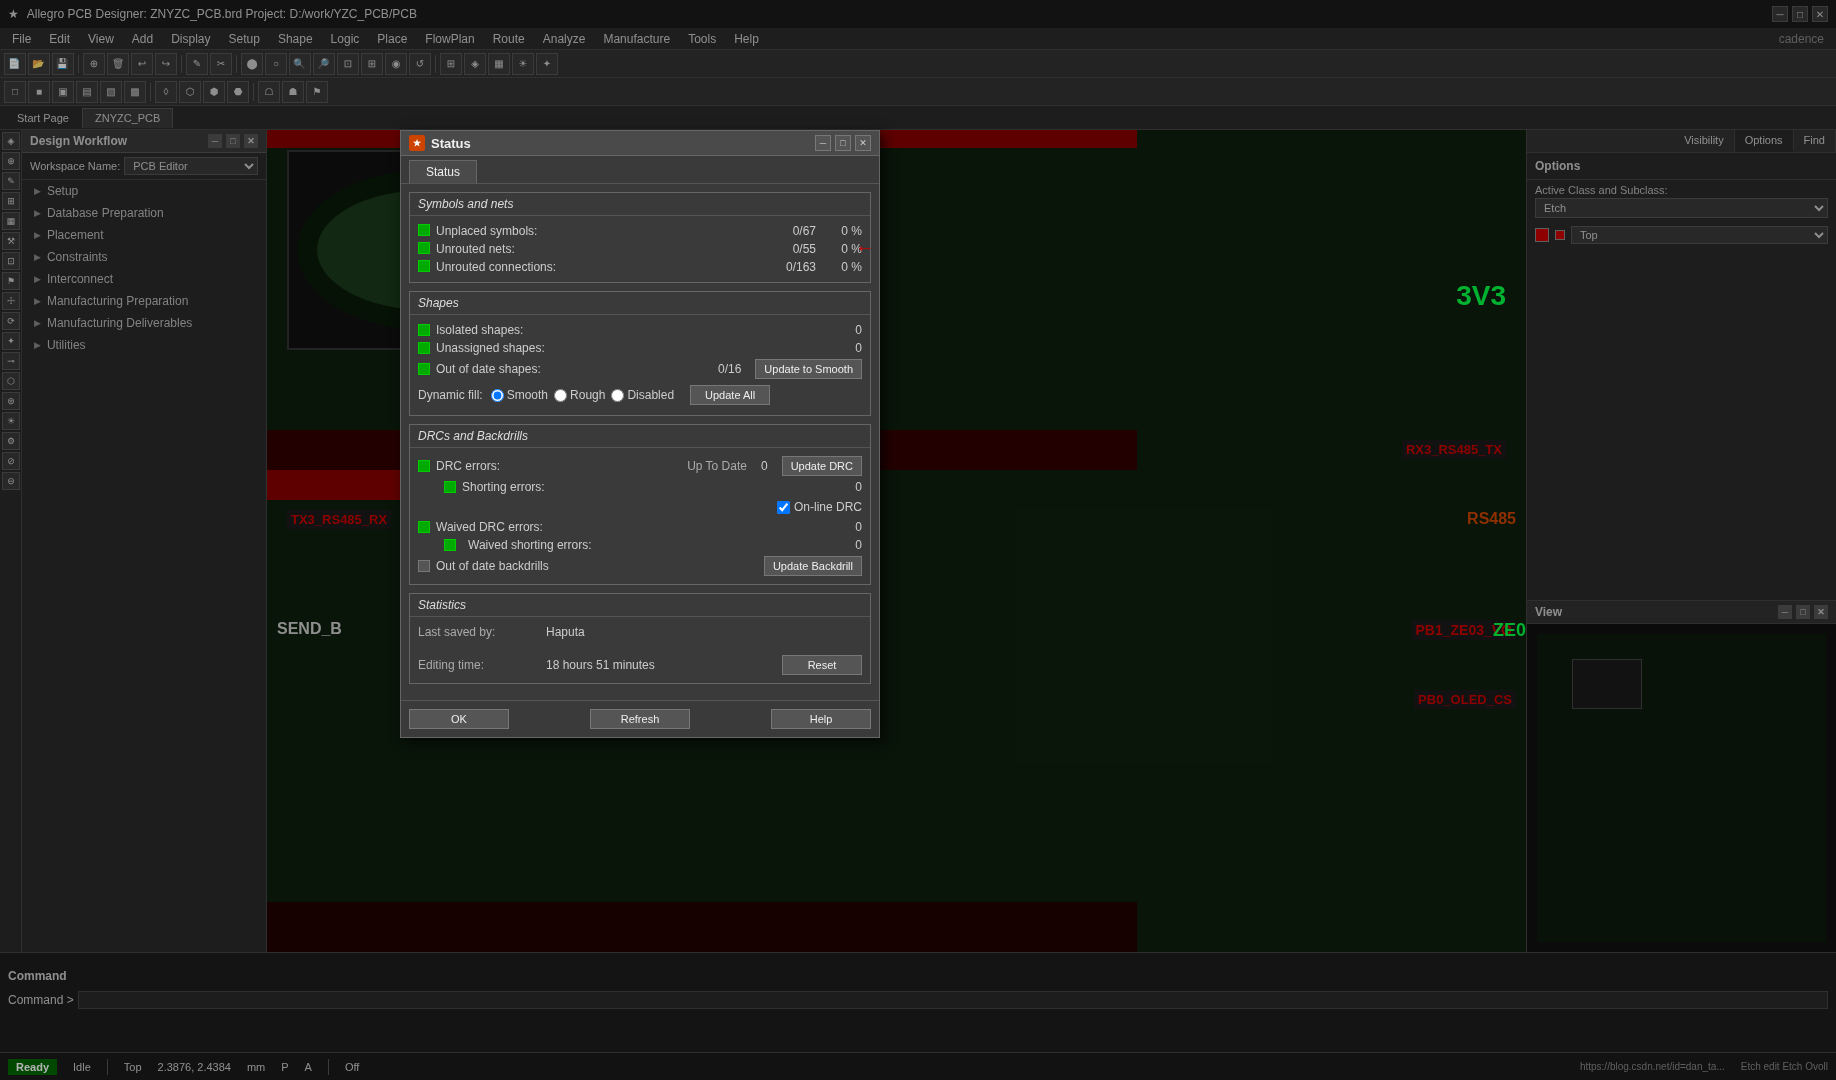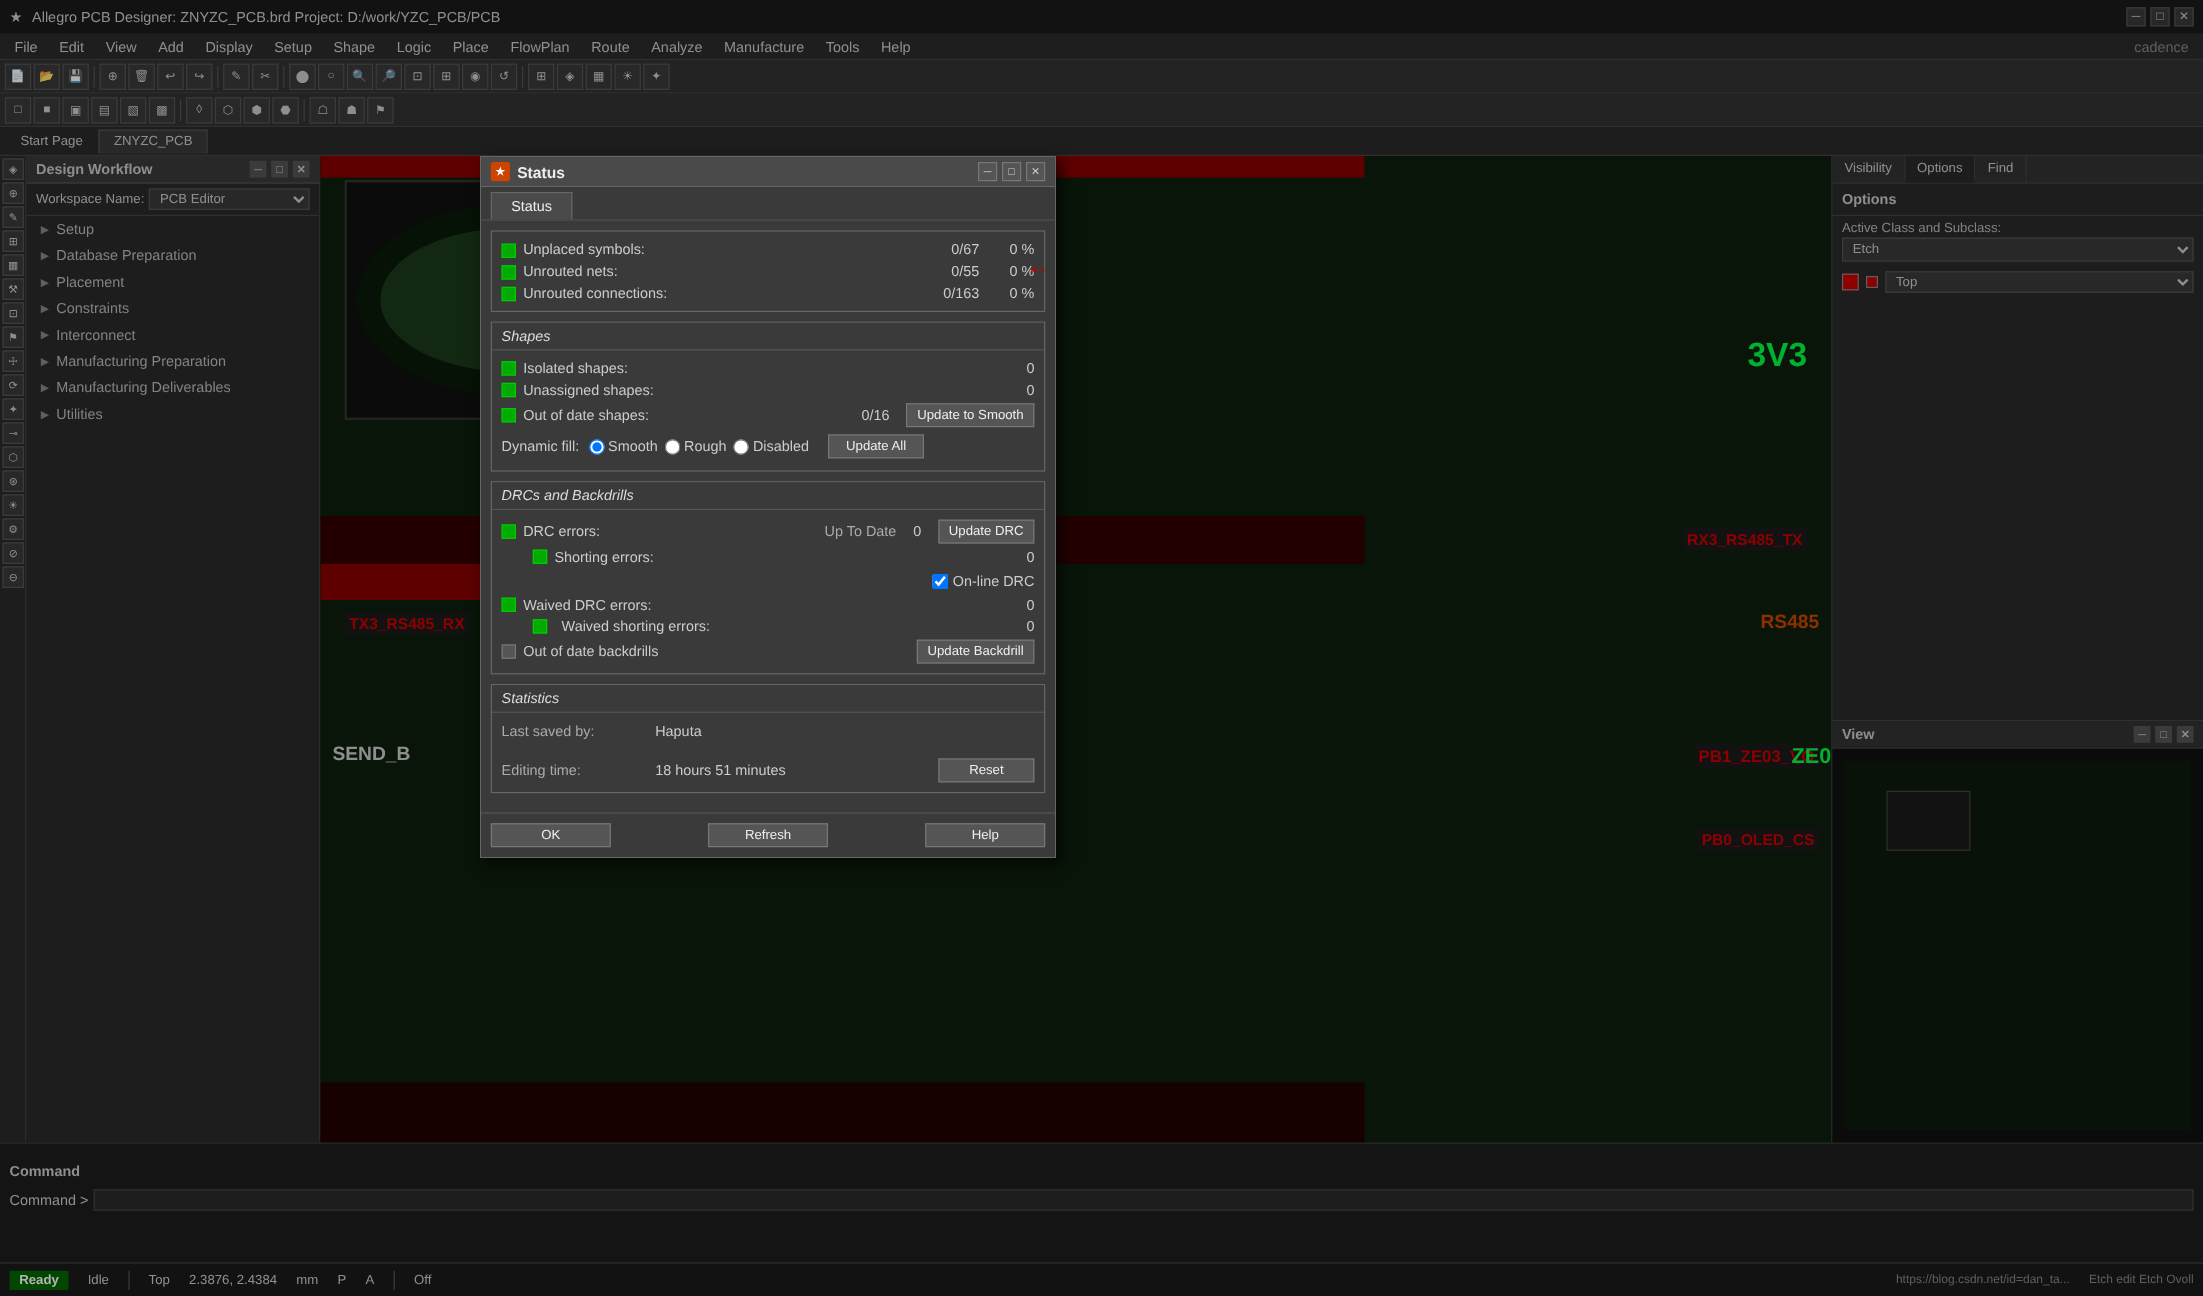--- a/index.html
+++ b/index.html
@@ -207,20 +207,21 @@
       width: 310px;
       background: #2a2a2a;
       border-left: 1px solid #444;
       display: flex;
       flex-direction: column;
     }
     #right-tabs {
       display: flex;
       background: #333;
       border-bottom: 1px solid #444;
+      justify-content: flex-end;
     }
     .right-tab {
       padding: 4px 10px;
       cursor: pointer;
       font-size: 11px;
       color: #ccc;
       border-right: 1px solid #444;
     }
     .right-tab.active {
       background: #2a2a2a;
@@ -444,21 +445,21 @@
       font-size: 12px;
       color: #ddd;
       border-bottom: 1px solid #555;
     }
     .section-content {
       padding: 6px 8px;
     }
 
     .status-row {
       display: flex;
-      align-items: flex-end;
+      align-items: flex-start;
       gap: 6px;
       padding: 2px 0;
       font-size: 12px;
       color: #ccc;
     }
     .green-sq {
       width: 12px;
       height: 12px;
       background: #00aa00;
       border: 1px solid #00cc00;
@@ -885,20 +886,21 @@
       </div>
     </div>
 
     <div id="dialog-tabs">
       <div class="dlg-tab">Status</div>
     </div>
 
     <div id="dialog-content">
 
       <div class="section-box">
+        <div class="section-header">Symbols and nets</div>
         <div class="section-content" style="position:relative;">
           <div class="status-row">
             <div class="green-sq"></div>
             <span class="status-label">Unplaced symbols:</span>
             <span class="status-val">0/67</span>
             <span class="status-pct">0 %</span>
           </div>
           <div class="status-row">
             <div class="green-sq"></div>
             <span class="status-label">Unrouted nets:</span>

